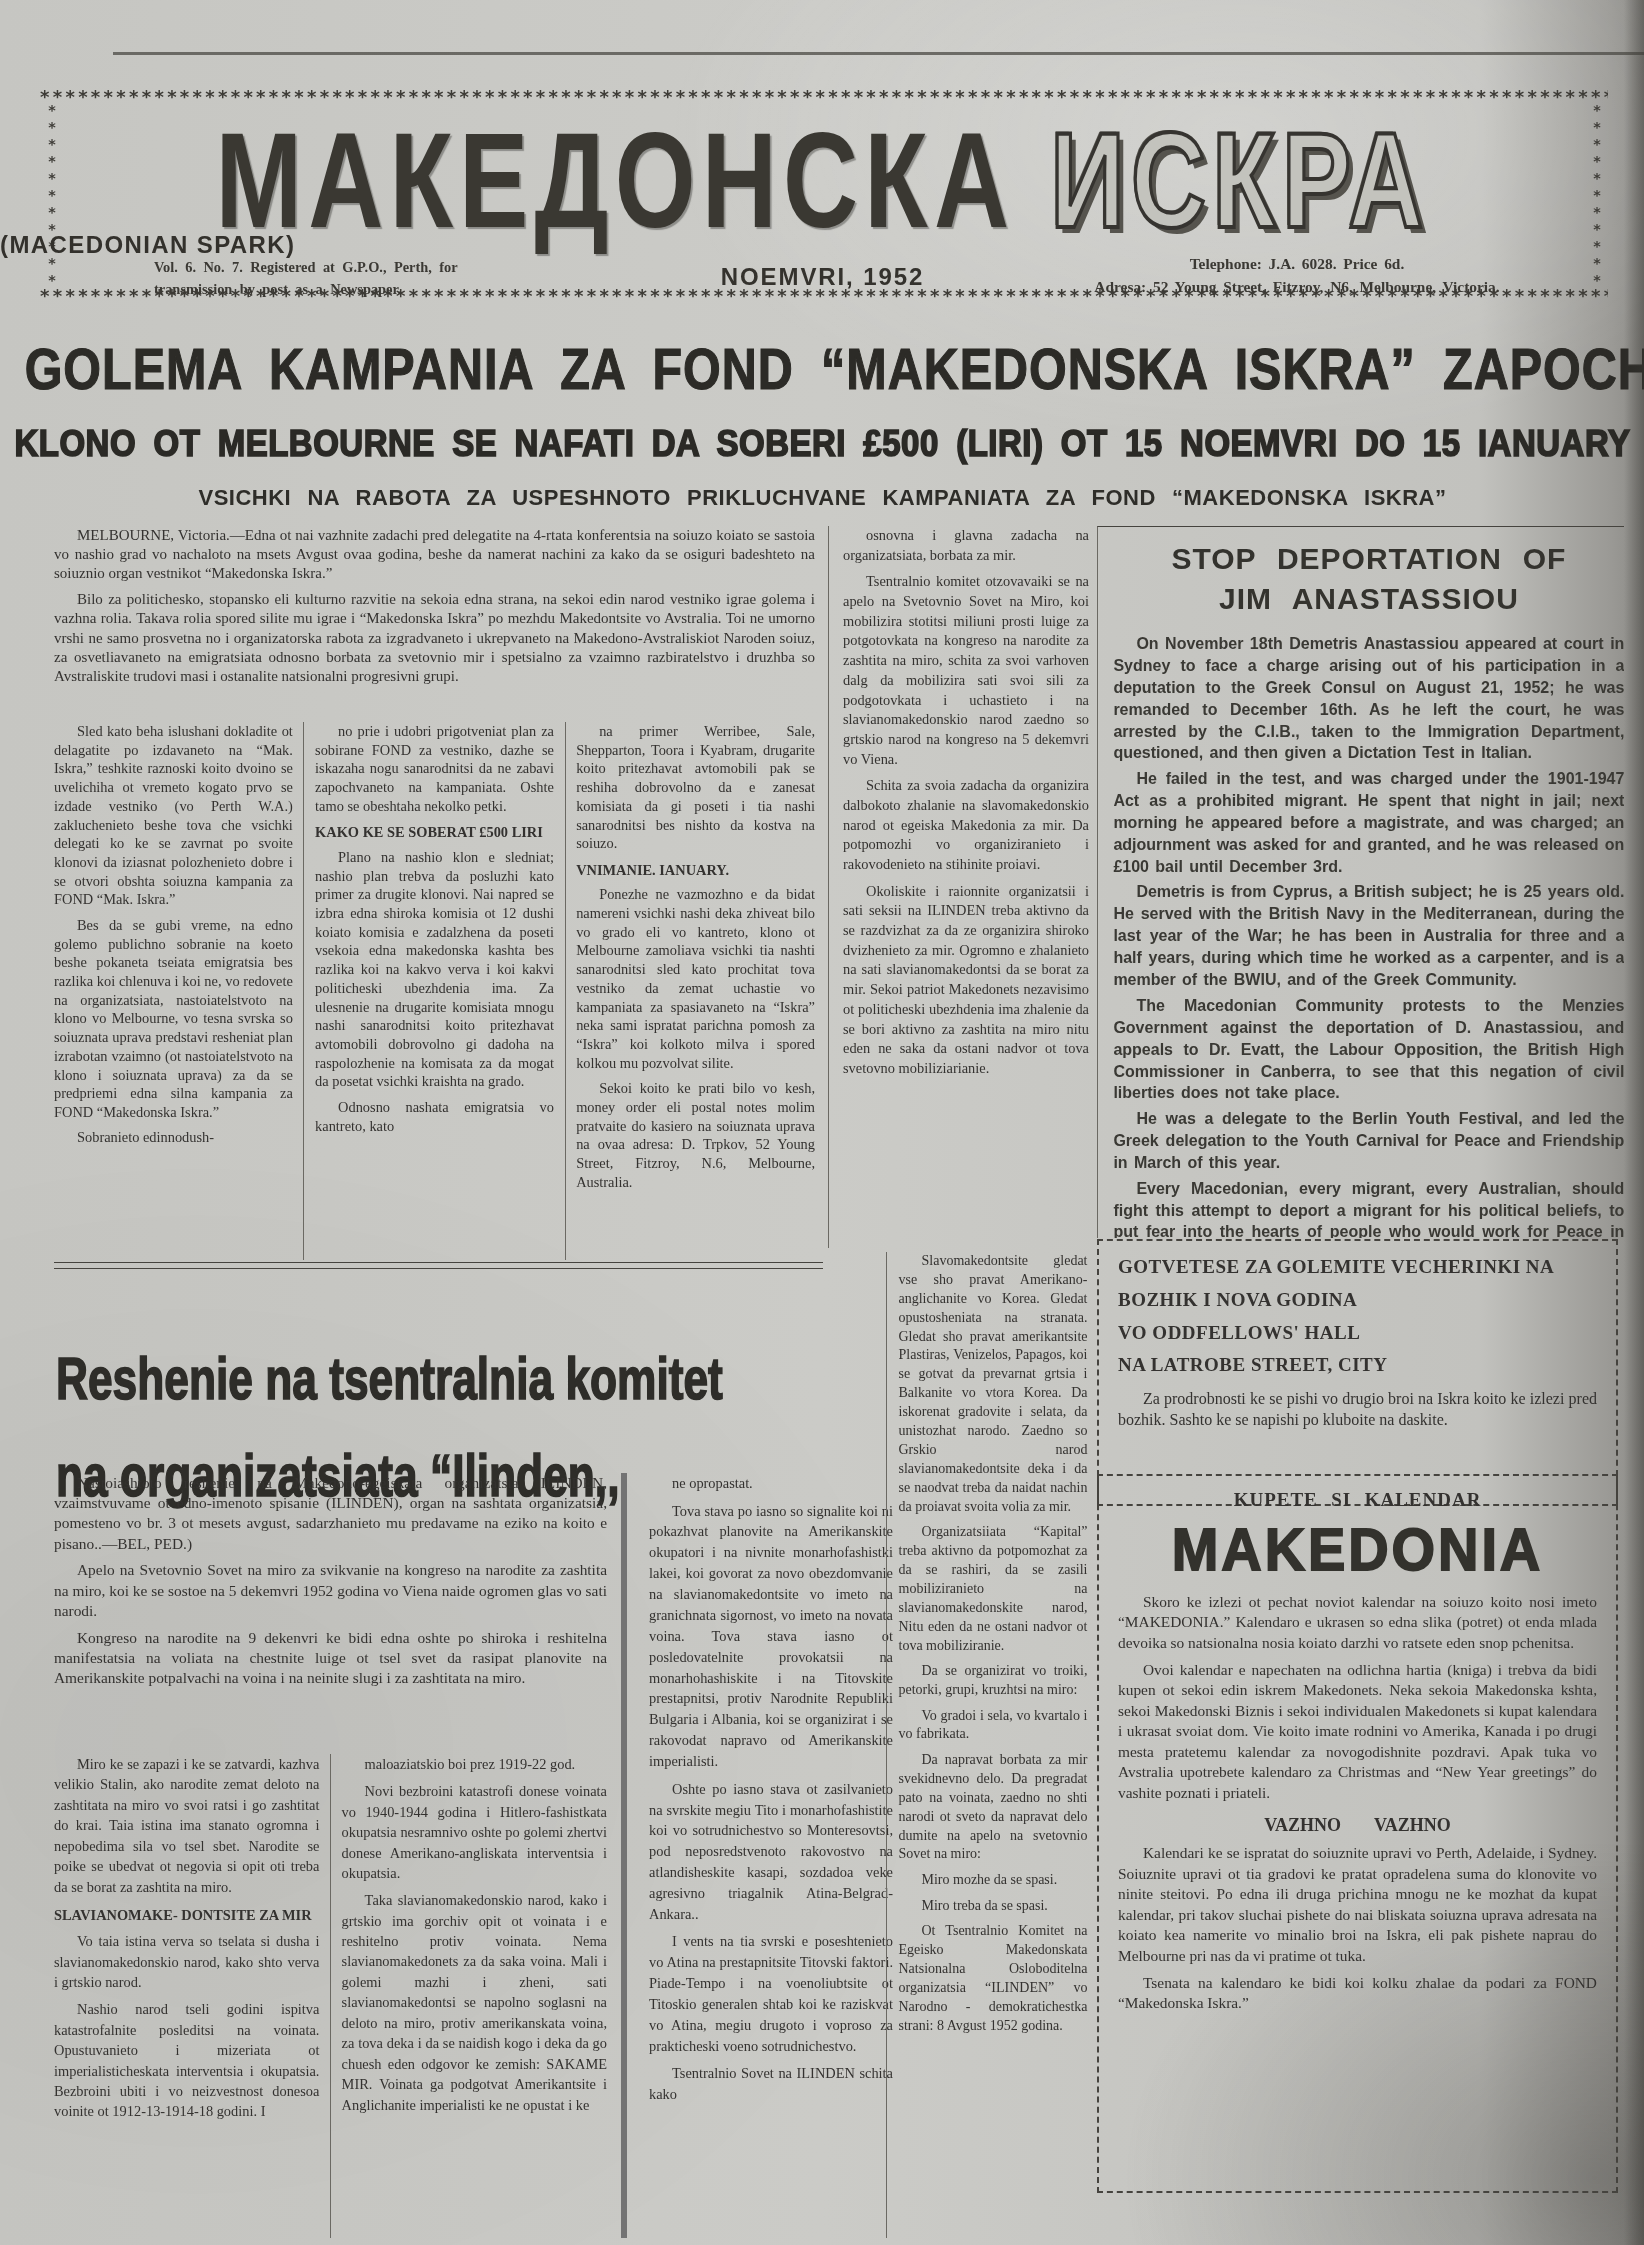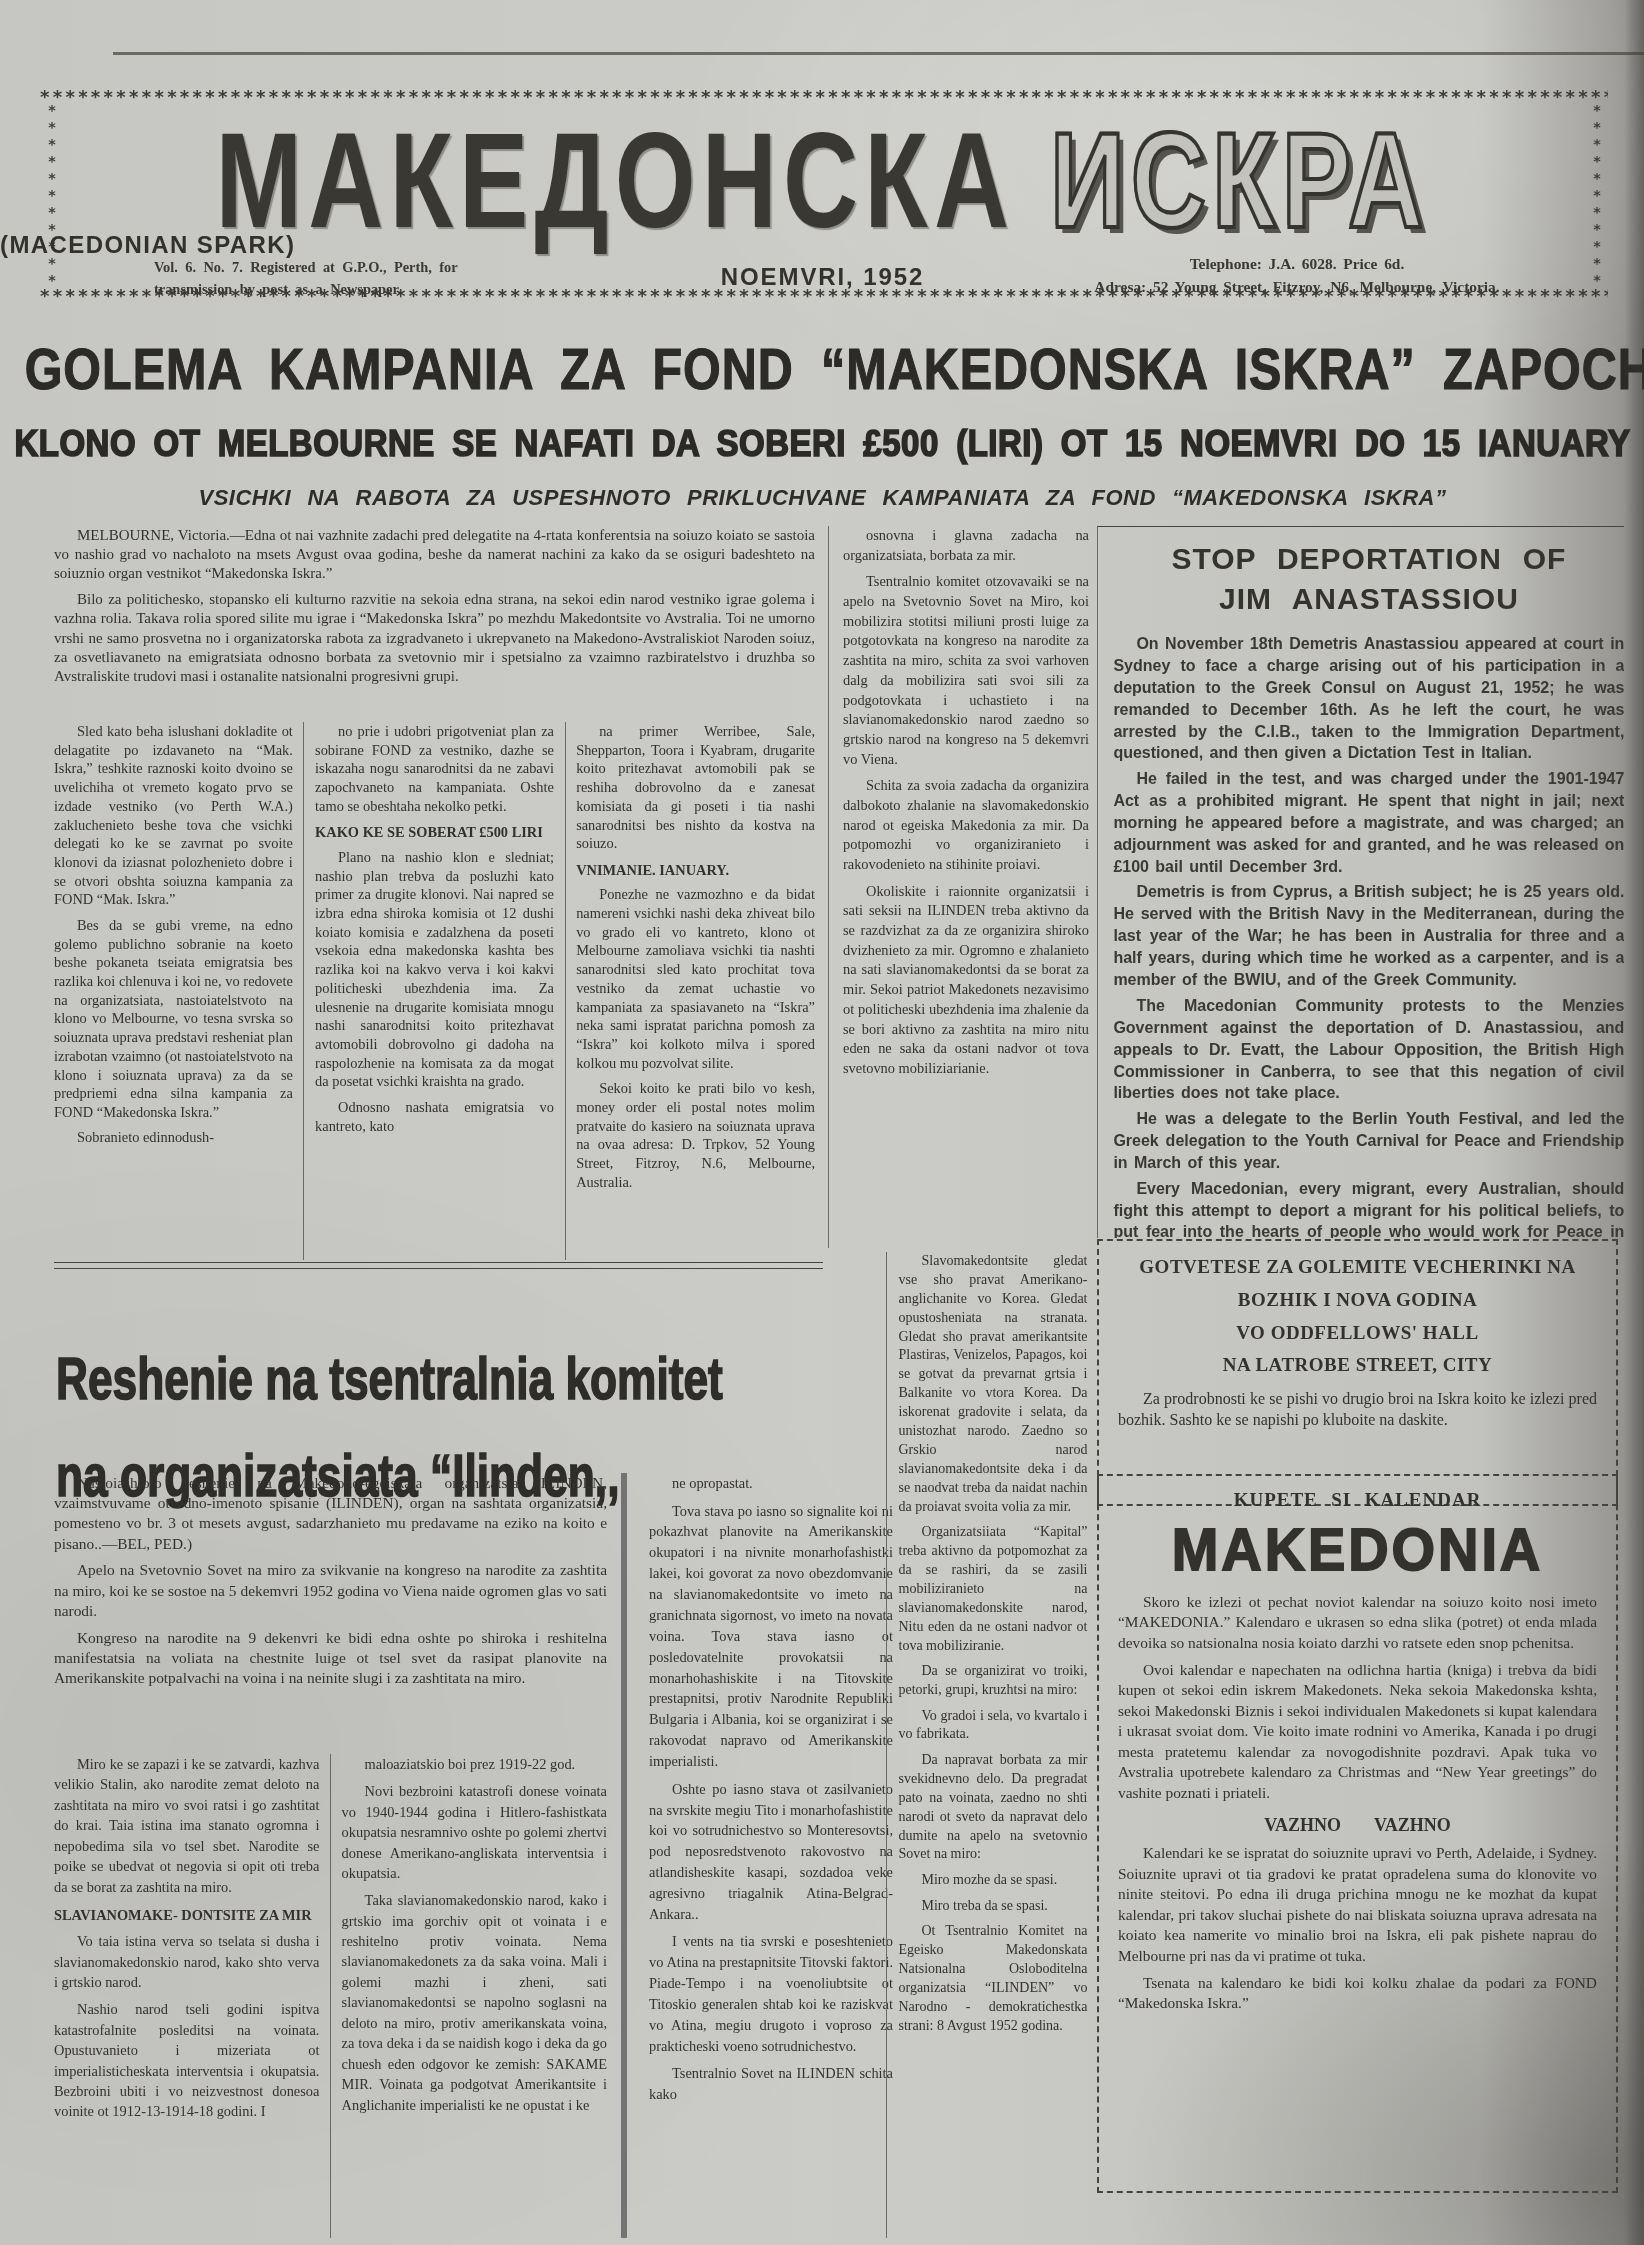--- a/index.html
+++ b/index.html
@@ -56,21 +56,21 @@
   .headline1{position:absolute;top:336px;left:0;width:100%;text-align:center;white-space:nowrap;
     font-family:"Liberation Sans","DejaVu Sans",sans-serif;font-weight:bold;font-size:50px;
     letter-spacing:1px;word-spacing:13.4px;color:#2c2b27;-webkit-text-stroke:1px #2c2b27;
     transform:scale(0.97,1.16);transform-origin:center top;}
   .headline2{position:absolute;top:423px;left:0;width:100%;text-align:center;white-space:nowrap;
     font-family:"Liberation Sans","DejaVu Sans",sans-serif;font-weight:bold;font-size:33px;
     letter-spacing:0.5px;word-spacing:7.7px;color:#2b2a26;-webkit-text-stroke:1.5px #2b2a26;
     transform:scaleY(1.1);transform-origin:center top;}
   .deck{position:absolute;top:485px;left:0;width:100%;text-align:center;white-space:nowrap;
     font-family:"Liberation Sans","DejaVu Sans",sans-serif;font-weight:bold;font-size:22px;
-    letter-spacing:0.5px;word-spacing:9.6px;color:#2e2d29;font-style:italic;}
+    letter-spacing:0.5px;word-spacing:9.6px;color:#2e2d29;}
 
   
   .content{position:absolute;left:54px;top:526px;width:1554px;height:1712px;}
   .content p{margin:0 0 6.7px 0;text-indent:23px;text-align:justify;}
   .colhead{text-align:center;font-weight:bold;text-indent:0 !important;margin:7.7px 0 5.8px 0 !important;}
 
   .lead-intro{position:absolute;top:0;left:0;width:761px;height:192px;overflow:hidden;
     font-size:15px;line-height:1.28;}
   .lead-cols{position:absolute;top:196px;left:0;width:761px;height:538px;display:flex;overflow:hidden;
     font-size:14.4px;line-height:1.3;}
@@ -100,21 +100,21 @@
   
   .dep{position:absolute;left:1043px;top:0;width:511px;height:699px;overflow:hidden;
     border-left:1px solid #6b6963;border-top:1.9px solid #45433e;padding:11.5px 0 0 15.4px;}
   .dep-title{text-align:center;font-family:"Liberation Sans","DejaVu Sans",sans-serif;font-weight:bold;
     font-size:30px;letter-spacing:1px;word-spacing:11.5px;line-height:1.35;color:#34332e;margin:0 0 13.4px 0;}
   .dep p{font-family:"Liberation Sans","DejaVu Sans",sans-serif;font-weight:bold;font-size:16px;
     line-height:1.37;color:#3a3934;margin:0 0 3.8px 0;text-indent:23px;text-align:justify;word-spacing:1.9px;}
 
   .vech{position:absolute;left:1043px;top:713px;width:521px;height:267px;box-sizing:border-box;
     border:2.9px dashed #45433e;padding:15.4px 19px;overflow:hidden;}
-  .vech .bline{text-align:center;font-weight:bold;font-size:19px;letter-spacing:0.5px;color:#343230;margin-bottom:10.6px;}
+  .vech .bline{text-align:left;font-weight:bold;font-size:19px;letter-spacing:0.5px;color:#343230;margin-bottom:10.6px;}
   .vech .vbody{font-size:16px;line-height:1.35;text-align:justify;text-indent:25px;margin-top:11.5px;}
 
   .kal{position:absolute;left:1043px;top:948px;width:521px;height:719px;box-sizing:border-box;
     border:2.9px dashed #45433e;padding:13.4px 19px;overflow:hidden;}
   .kal-kicker{text-align:center;font-weight:bold;font-size:19px;letter-spacing:1px;word-spacing:7.7px;color:#343230;}
   .kal-title{text-align:center;font-family:"Liberation Sans","DejaVu Sans",sans-serif;font-weight:bold;
     font-size:56px;letter-spacing:2.9px;color:#33322d;-webkit-text-stroke:1.7px #33322d;
     transform:scaleY(1.05);transform-origin:center top;margin:3.8px 0 11.5px 0;}
   .kal p{font-size:15.4px;line-height:1.33;text-align:justify;text-indent:25px;margin:0 0 6.7px 0;}
   .kal-vazhno{text-align:center;font-weight:bold;font-size:18px;word-spacing:29px;color:#343230;margin:11.5px 0 7.7px 0;}

